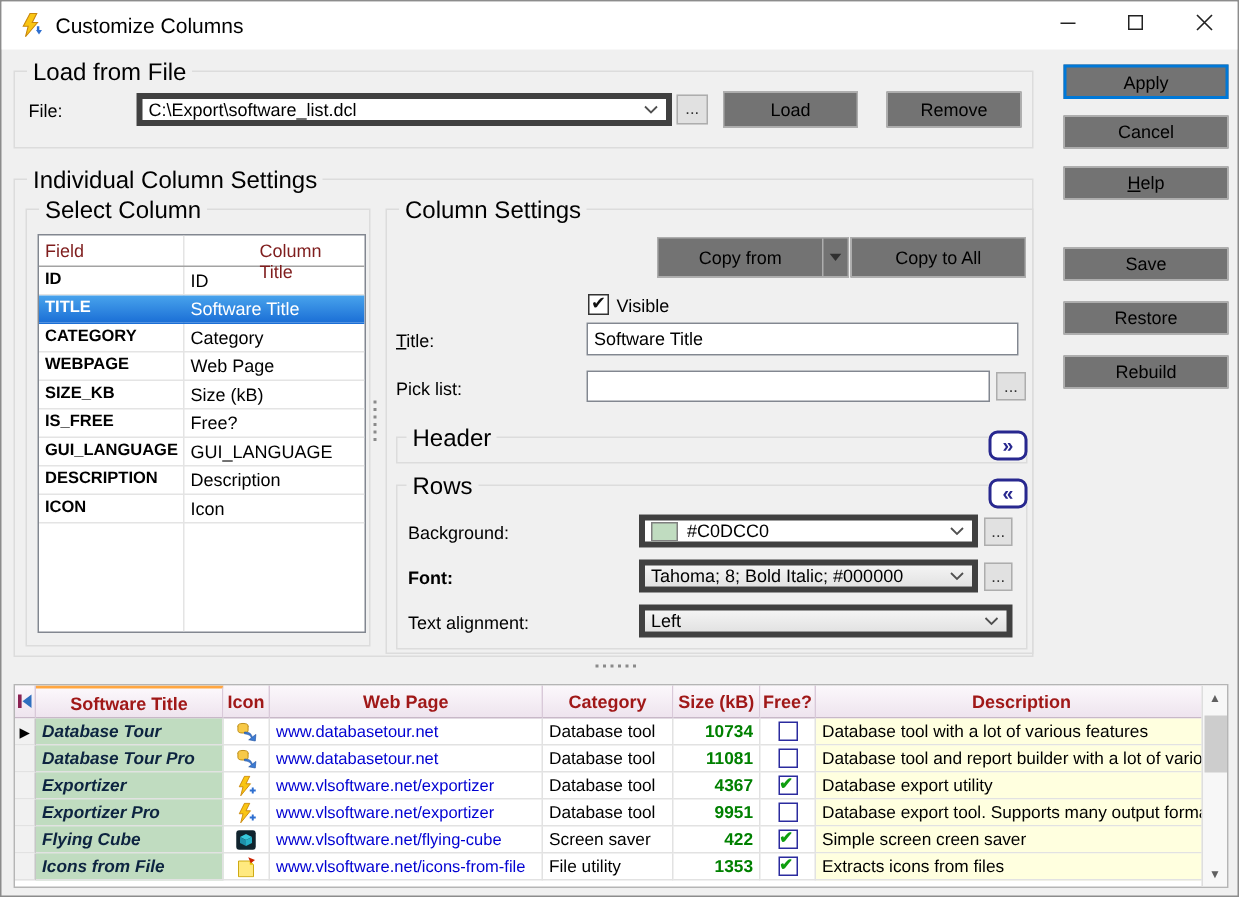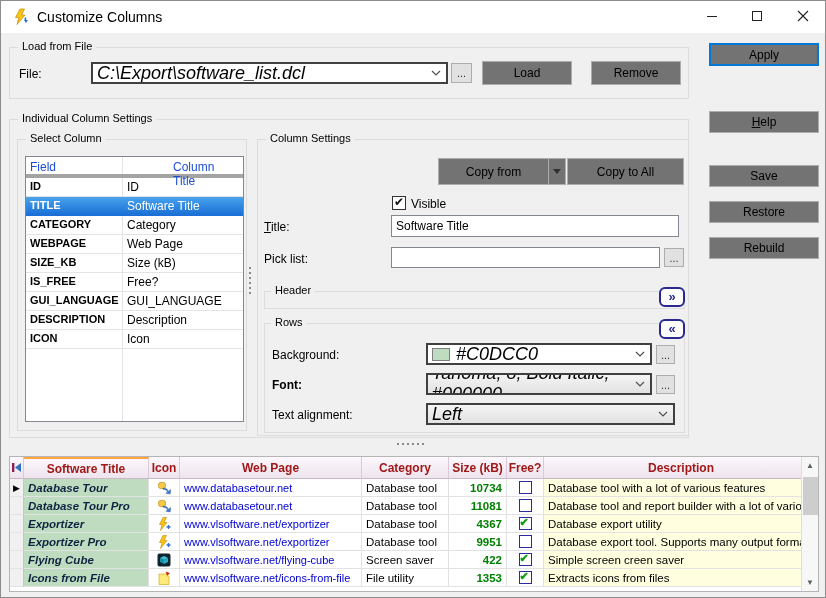--- a/index.html
+++ b/index.html
@@ -9,43 +9,43 @@
 
   
   .titlebar{ position:absolute; left:0; top:0; width:100%; height:32px; background:#FFFFFF; }
   .titlebar .app-icon{ position:absolute; left:11px; top:7px; }
   .titlebar .title-text{ position:absolute; left:36px; top:0; line-height:32px; font-size:14px; color:#000; }
   .caption-btn{ position:absolute; top:0; height:31px; width:45px; display:flex; align-items:center; justify-content:center; }
   .caption-btn.close{ width:47px; }
 
   
   .groupbox{ position:absolute; border:1px solid #DCDCDC; }
-  .legend{ position:absolute; top:-8px; left:8px; background:#F0F0F0; padding:0 4px; font-size:11px; color:#000; white-space:nowrap; }
+  .legend{ position:absolute; top:-8px; left:8px; background:#F0F0F0; padding:0 4px; font-size:16px; color:#000; white-space:nowrap; }
   .label{ position:absolute; font-size:12px; color:#000; white-space:nowrap; }
   .btn{ position:absolute; background:#737373; border:1px solid #ADADAD; font-size:12px; color:#000;
         display:flex; align-items:center; justify-content:center; }
   .btn.default{ border:2px solid #0078D7; }
-  .combo{ position:absolute; background:#fff; border:2px solid #404040; display:flex; align-items:center;
-          font-size:18px; padding-left:4px; overflow:hidden;font-style:italic; }
+  .combo{ position:absolute; background:#fff; border:4px solid #404040; display:flex; align-items:center;
+          font-size:12px; padding-left:4px; overflow:hidden; }
   .combo.gray{ background:linear-gradient(#F4F4F4,#E2E2E2); }
   .combo .chev{ margin-left:auto; padding:0 5px; display:flex; align-items:center; }
   .tinput{ position:absolute; background:#fff; border:1px solid #828790; font-size:12px; padding:0 4px; color:#000; }
   .browse{ position:absolute; background:#E1E1E1; border:1px solid #ADADAD; font-size:11px;
            display:flex; align-items:center; justify-content:center; color:#333; }
   .chevbtn{ position:absolute; background:#fff; border:2px solid #28288F; border-radius:6px; color:#28288F;
             font-weight:bold; font-size:13px; line-height:14px; display:flex; align-items:center; justify-content:center; }
   .accel{ text-decoration:underline; }
   .cb{ width:14px; height:14px; border:1px solid #333; background:#fff; position:relative; }
   .cb.checked::after{ content:"✔"; position:absolute; left:1px; top:-2px; font-size:12px; color:#111; }
 
   
   .sl{ position:absolute; left:24px; top:155px; width:219px; height:266px; background:#fff;
        border:1px solid #828790; overflow:hidden; }
   .sl .divider{ position:absolute; left:96px; top:0; bottom:0; width:1px; background:#E4E4E4; }
-  .sl-header{ display:flex; height:21px; border-bottom:4px solid #a3a3a3; color:#1d4ed8; font-size:12px; position:relative;gap:48px; }
+  .sl-header{ display:flex; height:21px; border-bottom:1px solid #a3a3a3; color:#7f1d1d; font-size:12px; position:relative;gap:48px; }
   .sl-header div{ padding:3px 4px; }
   .sl-hfield{ width:96px; }
   .sl-row{ display:flex; height:19px; border-bottom:1px solid #E4E4E4; font-size:12px; position:relative; }
   .sl-field{ width:96px; font-weight:bold; font-size:11px; padding:2px 4px; overflow:hidden; white-space:nowrap; }
   .sl-title{ flex:1; padding:2px 5px; overflow:hidden; white-space:nowrap; }
   .sl-row.selected{ background:linear-gradient(#48A3EC,#1B6FD6); color:#fff; border-bottom-color:#1B6FD6; }
 
   
   .dots-h{ position:absolute; display:flex; gap:3px; }
   .dots-v{ position:absolute; display:flex; flex-direction:column; gap:3px; }
@@ -125,20 +125,21 @@
       <svg width="10" height="6" viewBox="0 0 10 6">
           <polyline points="1,1 5,5 9,1" fill="none" stroke="#505050" stroke-width="1.2"></polyline>
         </svg>
     </span>
   </div>
   <div class="browse" style="left:450px; top:62px; width:21px; height:20px;">...</div>
   <div class="btn" style="left:481px; top:60px; width:90px; height:24px;">Load</div>
   <div class="btn" style="left:590px; top:60px; width:90px; height:24px;">Remove</div>
 
   <div class="btn default" style="left:708px; top:42px;  width:110px; height:23px;">Apply</div>
+  <div class="btn" style="left:708px; top:76px;  width:110px; height:22px;">Cancel</div>
   <div class="btn" style="left:708px; top:110px; width:110px; height:22px;">
     <span><span class="accel">H</span><span>elp</span></span>
   </div>
   <div class="btn" style="left:708px; top:164px; width:110px; height:22px;">Save</div>
   <div class="btn" style="left:708px; top:200px; width:110px; height:22px;">Restore</div>
   <div class="btn" style="left:708px; top:236px; width:110px; height:22px;">Rebuild</div>
 
   <div class="groupbox" style="left:8px; top:118px; width:680px; height:319px;">
     <span class="legend">Individual Column Settings</span>
   </div>

